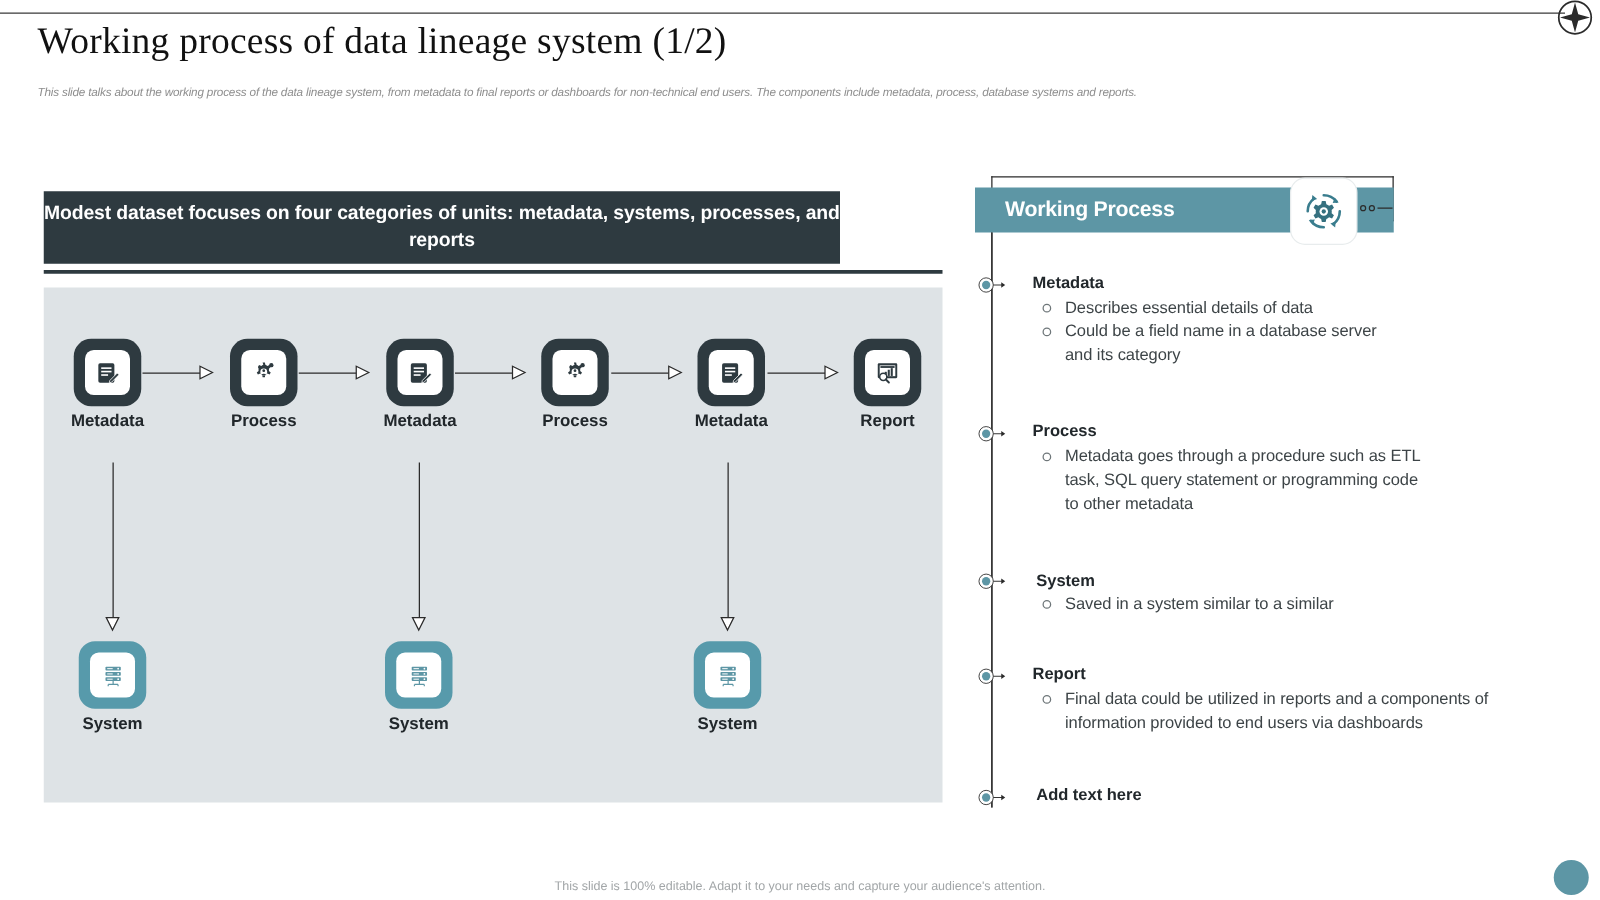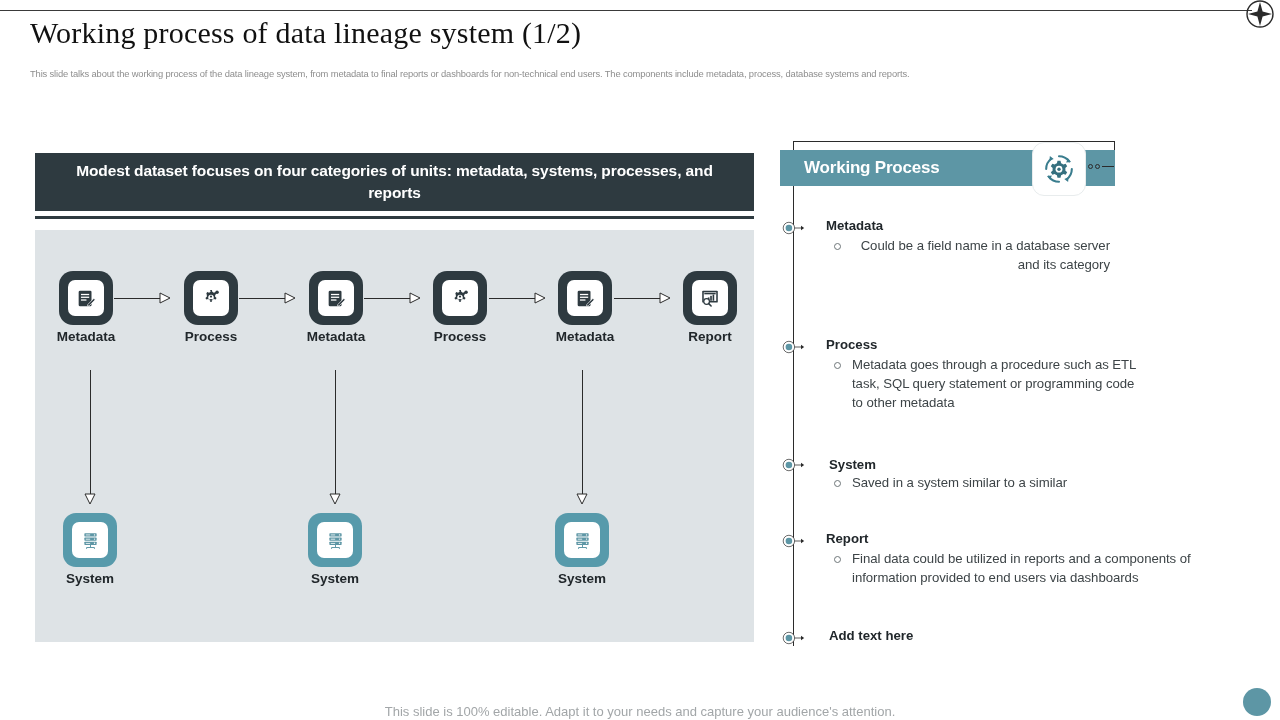--- a/index.html
+++ b/index.html
@@ -20,27 +20,27 @@
 
   
   .title {
     position: absolute; left: 30px; top: 16px;
     font-family: "Liberation Serif", serif;
     font-size: 30px; font-weight: 400; color: #111; letter-spacing: .2px;
     white-space: nowrap;
   }
   .subtitle {
     position: absolute; left: 30px; top: 68px; width: 1180px;
-    font-size: 9.4px; color: #8e8e8e; letter-spacing: -.15px; white-space: nowrap;
+    font-size: 9.4px; color: #8e8e8e; letter-spacing: -.15px; white-space: nowrap; font-style: italic;
   }
 
   
   .dark-banner {
-    position: absolute; left: 35px; top: 153px; width: 719px; height: 58px;
-    background: #2e3a40; display: flex; align-items: center; justify-content: center;
+    position: absolute; left: 35px; top: 153px; width: 637px; height: 58px;
+    background: #2e3a40; display: flex; align-items: center; justify-content: flex-start;
   }
   .dark-banner span {
     color: #fff; font-size: 15.5px; font-weight: bold; line-height: 1.42;
     text-align: center; width: 640px; letter-spacing: -.1px;
   }
   .banner-underline {
     position: absolute; left: 35px; top: 216px; width: 719px; height: 3px;
     background: #2e3a40;
   }
   .flow-panel {
@@ -108,21 +108,21 @@
     line-height: 1.45; letter-spacing: -.05px;
   }
   .tl-bullets .b::before {
     content: ""; position: absolute; left: 4px; top: 7px;
     width: 5px; height: 5px; border: 1px solid #6e7679; border-radius: 50%;
   }
 
   
   .footer {
     position: absolute; left: 0; top: 704px; width: 1280px; text-align: center;
-    font-size: 13px; color: #a2a6a8;
+    font-size: 10px; color: #a2a6a8;
   }
   .corner-dot {
     position: absolute; left: 1243px; top: 688px; width: 28px; height: 28px;
     border-radius: 50%; background: #5d96a5;
   }
 </style>
 </head>
 <body>
 
 <div id="slide">
@@ -362,21 +362,22 @@
 
   <div class="tl-item" style="top:219px;">
     <svg class="tl-marker" viewBox="0 0 44 24">
       <circle cx="14" cy="12" r="9" fill="#fff" stroke="#2b2b2b" stroke-width="1.1"></circle>
       <circle cx="14" cy="12" r="5.2" fill="#5d96a5"></circle>
       <path d="M23 12 H36" stroke="#2b2b2b" stroke-width="1.2"></path>
       <path d="M33 8.4 L38 12 L33 15.6 Z" fill="#2b2b2b"></path>
     </svg>
     <div class="tl-heading">Metadata</div>
     <div class="tl-bullets">
-      <div class="b" style="width:280px;text-align:right;">Could be a field name in a database server and its category</div>
+      <div class="b">Describes essential details of data</div>
+      <div class="b" style="width:280px;">Could be a field name in a database server and its category</div>
     </div>
   </div>
 
   <div class="tl-item" style="top:338px;">
     <svg class="tl-marker" viewBox="0 0 44 24">
       <circle cx="14" cy="12" r="9" fill="#fff" stroke="#2b2b2b" stroke-width="1.1"></circle>
       <circle cx="14" cy="12" r="5.2" fill="#5d96a5"></circle>
       <path d="M23 12 H36" stroke="#2b2b2b" stroke-width="1.2"></path>
       <path d="M33 8.4 L38 12 L33 15.6 Z" fill="#2b2b2b"></path>
     </svg>

